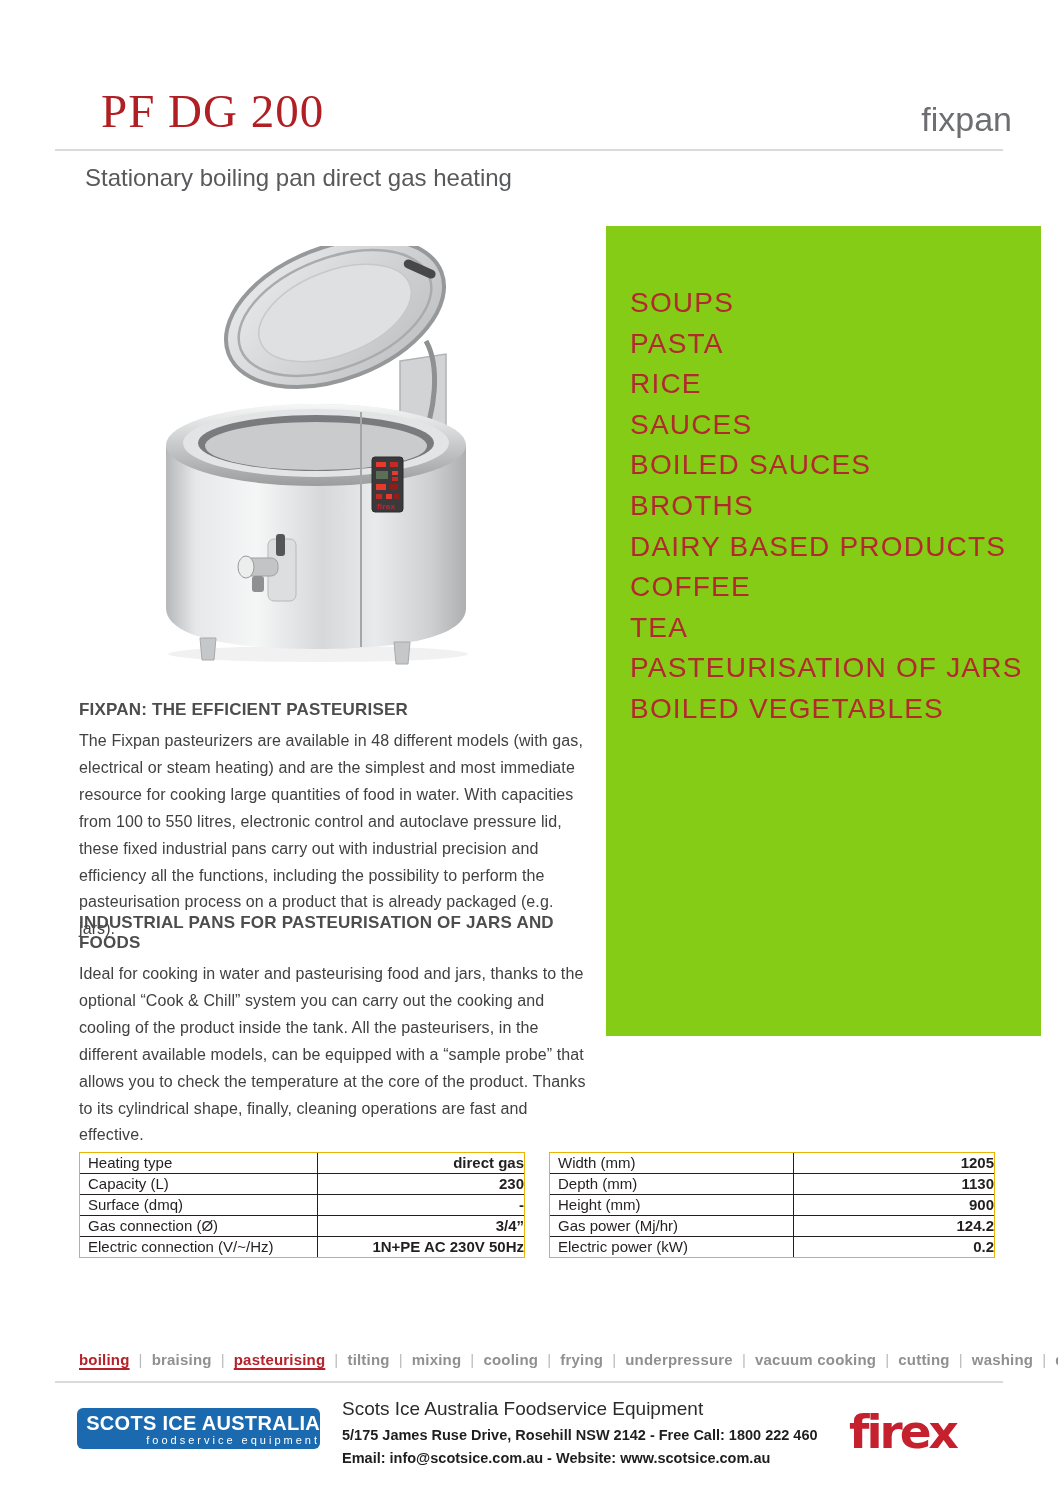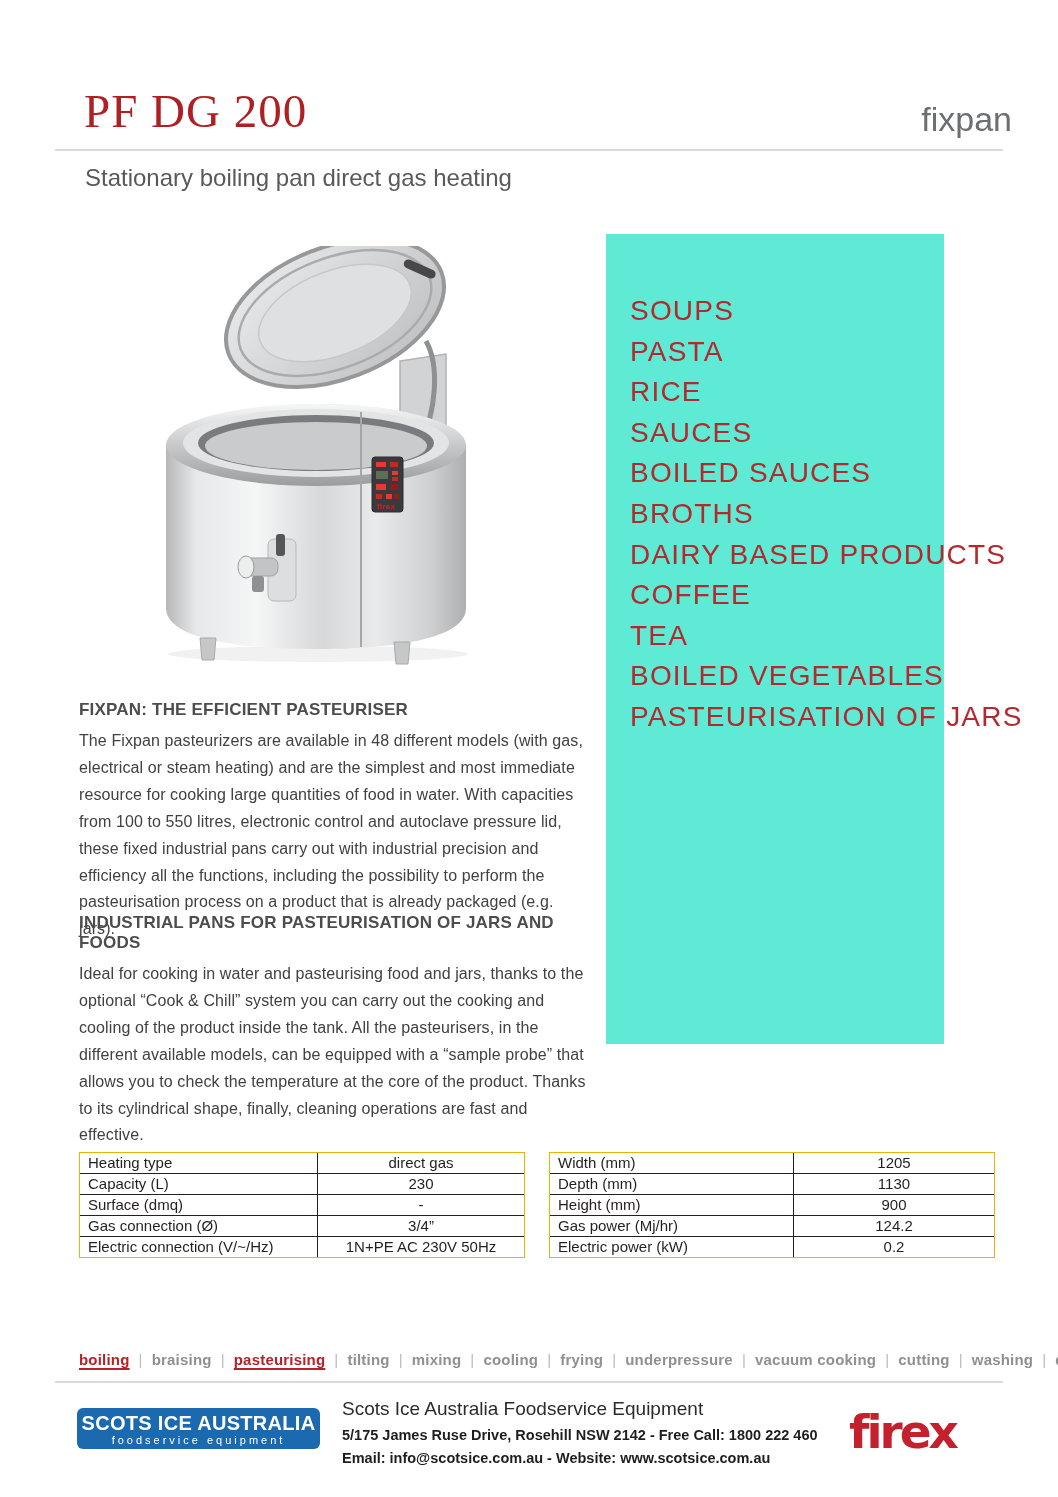--- a/index.html
+++ b/index.html
@@ -1,29 +1,29 @@
 <!DOCTYPE html>
 <html><head>
 <meta charset="utf-8">
 <style>
   html,body{margin:0;padding:0;background:#ffffff;}
   #page{position:relative;width:1058px;height:1497px;background:#ffffff;overflow:hidden;
         font-family:"Liberation Sans",sans-serif;color:#414042;}
 
   
-  .model-title{position:absolute;left:84px;top:86px;font-family:"Liberation Serif",serif;
+  .model-title{position:absolute;left:101px;top:86px;font-family:"Liberation Serif",serif;
                font-weight:400;font-size:47px;line-height:1.1;color:#b01f24;letter-spacing:1px;margin:0;}
   .brand-label{position:absolute;right:46px;top:100px;font-size:34px;color:#6d6e71;font-weight:400;}
   .rule{position:absolute;left:55px;width:948px;height:2px;background:#d9dadb;}
   .rule-top{top:149px;}
   .rule-bottom{top:1381px;}
   .subtitle{position:absolute;left:85px;top:164px;font-size:24px;color:#58595b;font-weight:400;}
 
   
-  .apps-panel{position:absolute;left:606px;top:234px;width:338px;height:810px;background:#5eead4;}
+  .apps-panel{position:absolute;left:606px;top:226px;width:435px;height:810px;background:#84cc16;}
   .apps-list{margin:0;padding:57px 0 0 24px;list-style:none;}
   .apps-list li{font-size:28px;line-height:40.6px;letter-spacing:1.2px;color:#b2292e;
                 font-weight:400;white-space:nowrap;}
 
   
   .product-figure{position:absolute;left:148px;top:246px;width:405px;height:420px;}
 
   
   .section{position:absolute;left:79px;}
   .sec1{top:700px;width:508px;}
@@ -32,34 +32,34 @@
   .section p{margin:0;font-size:16px;line-height:26.9px;color:#414042;letter-spacing:.1px;}
 
   
   .spec-table{position:absolute;top:1152px;width:444px;border:1px solid #eab308;
               display:grid;grid-template-columns:238px 1fr;background:#fff;}
   .spec-table.left-table{left:79px;}
   .spec-table.right-table{left:549px;grid-template-columns:244px 1fr;}
   .spec-table .cell{height:20px;line-height:20px;font-size:15px;color:#231f20;
                     border-bottom:1px solid #231f20;overflow:hidden;white-space:nowrap;}
   .spec-table .cell.lbl{padding-left:8px;border-right:1px solid #231f20;}
-  .spec-table .cell.val{text-align:center;}
+  .spec-table .cell.val{text-align:right;font-weight:bold;}
   .spec-table .cell.last{border-bottom:none;}
 
   
   .functions-bar{position:absolute;left:79px;top:1351px;font-size:15px;color:#8f9092;
                  font-weight:600;letter-spacing:.2px;white-space:nowrap;}
   .functions-bar .tag{color:#8f9092;}
   .functions-bar .tag.active{color:#b5222a;font-weight:700;text-decoration:underline;
                              text-underline-offset:3px;text-decoration-thickness:2px;}
   .functions-bar .sep{color:#b9babb;font-weight:400;padding:0 9px;}
 
   
   .distributor-badge{position:absolute;left:77px;top:1408px;width:243px;height:41px;
-                     background:#1b6ab0;border-radius:6px;text-align:center;color:#fff;}
+                     background:#1b6ab0;border-radius:6px;text-align:right;color:#fff;}
   .distributor-badge .b1{display:block;margin-top:4px;font-size:20px;font-weight:700;letter-spacing:.3px;}
   .distributor-badge .b2{display:block;margin-top:-1px;font-size:11px;font-weight:400;letter-spacing:3px;}
   .footer-address{position:absolute;left:342px;top:1398px;color:#1e1e1e;}
   .footer-address .company{font-size:19px;font-weight:400;color:#2b2b2d;}
   .footer-address .addr{margin-top:7px;font-size:14.5px;font-weight:700;color:#1e1e1e;}
   .footer-address .contact{margin-top:7px;font-size:14.5px;font-weight:700;color:#1e1e1e;}
   .firex-logo{position:absolute;left:849px;top:1404px;font-family:"DejaVu Sans",sans-serif;
               font-size:47px;font-weight:800;letter-spacing:-3px;color:#c5202d;text-transform:lowercase;}
 </style>
 </head>
@@ -147,22 +147,22 @@
     <ul class="apps-list">
       <li>SOUPS</li>
       <li>PASTA</li>
       <li>RICE</li>
       <li>SAUCES</li>
       <li>BOILED SAUCES</li>
       <li>BROTHS</li>
       <li>DAIRY BASED PRODUCTS</li>
       <li>COFFEE</li>
       <li>TEA</li>
+      <li>PASTEURISATION OF JARS</li>
       <li>BOILED VEGETABLES</li>
-      <li>PASTEURISATION OF JARS</li>
     </ul>
   </div>
 
   <div class="section sec1">
     <h2>FIXPAN: THE EFFICIENT PASTEURISER</h2>
     <p>The Fixpan pasteurizers are available in 48 different models (with gas, electrical or steam heating) and are the simplest and most immediate resource for cooking large quantities of food in water. With capacities from 100 to 550 litres, electronic control and autoclave pressure lid, these fixed industrial pans carry out with industrial precision and efficiency all the functions, including the possibility to perform the pasteurisation process on a product that is already packaged (e.g. jars).</p>
   </div>
   <div class="section sec2">
     <h2>INDUSTRIAL PANS FOR PASTEURISATION OF JARS AND FOODS</h2>
     <p>Ideal for cooking in water and pasteurising food and jars, thanks to the optional “Cook &amp; Chill” system you can carry out the cooking and cooling of the product inside the tank. All the pasteurisers, in the different available models, can be equipped with a “sample probe” that allows you to check the temperature at the core of the product. Thanks to its cylindrical shape, finally, cleaning operations are fast and effective.</p>

